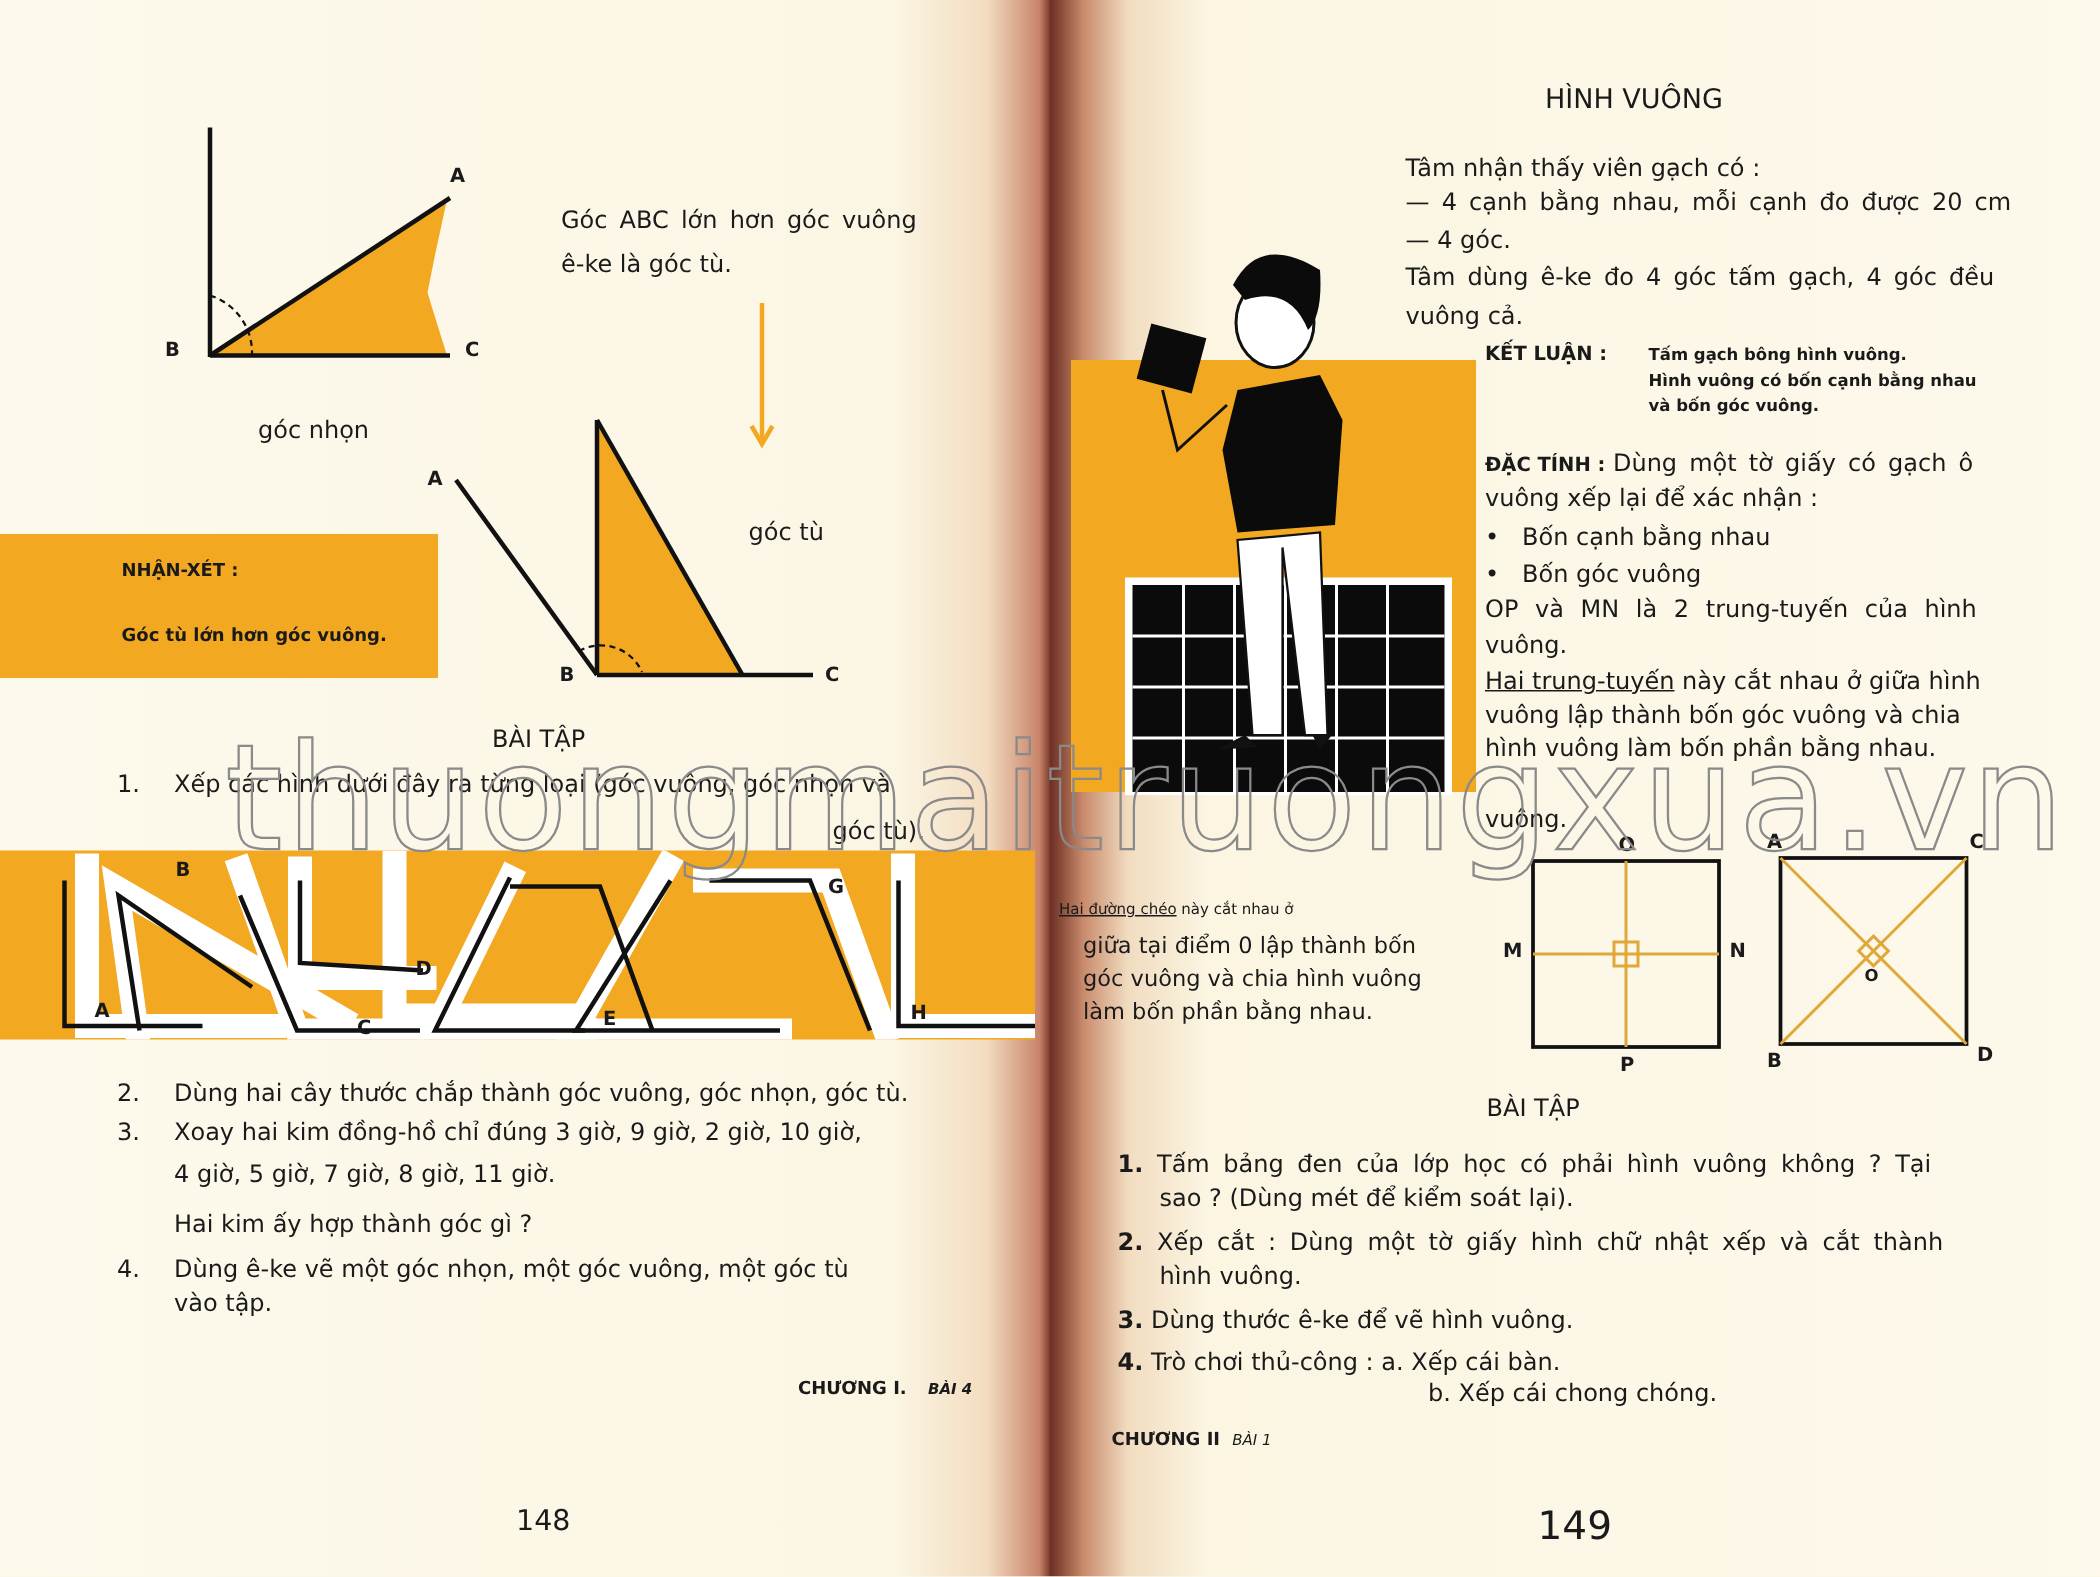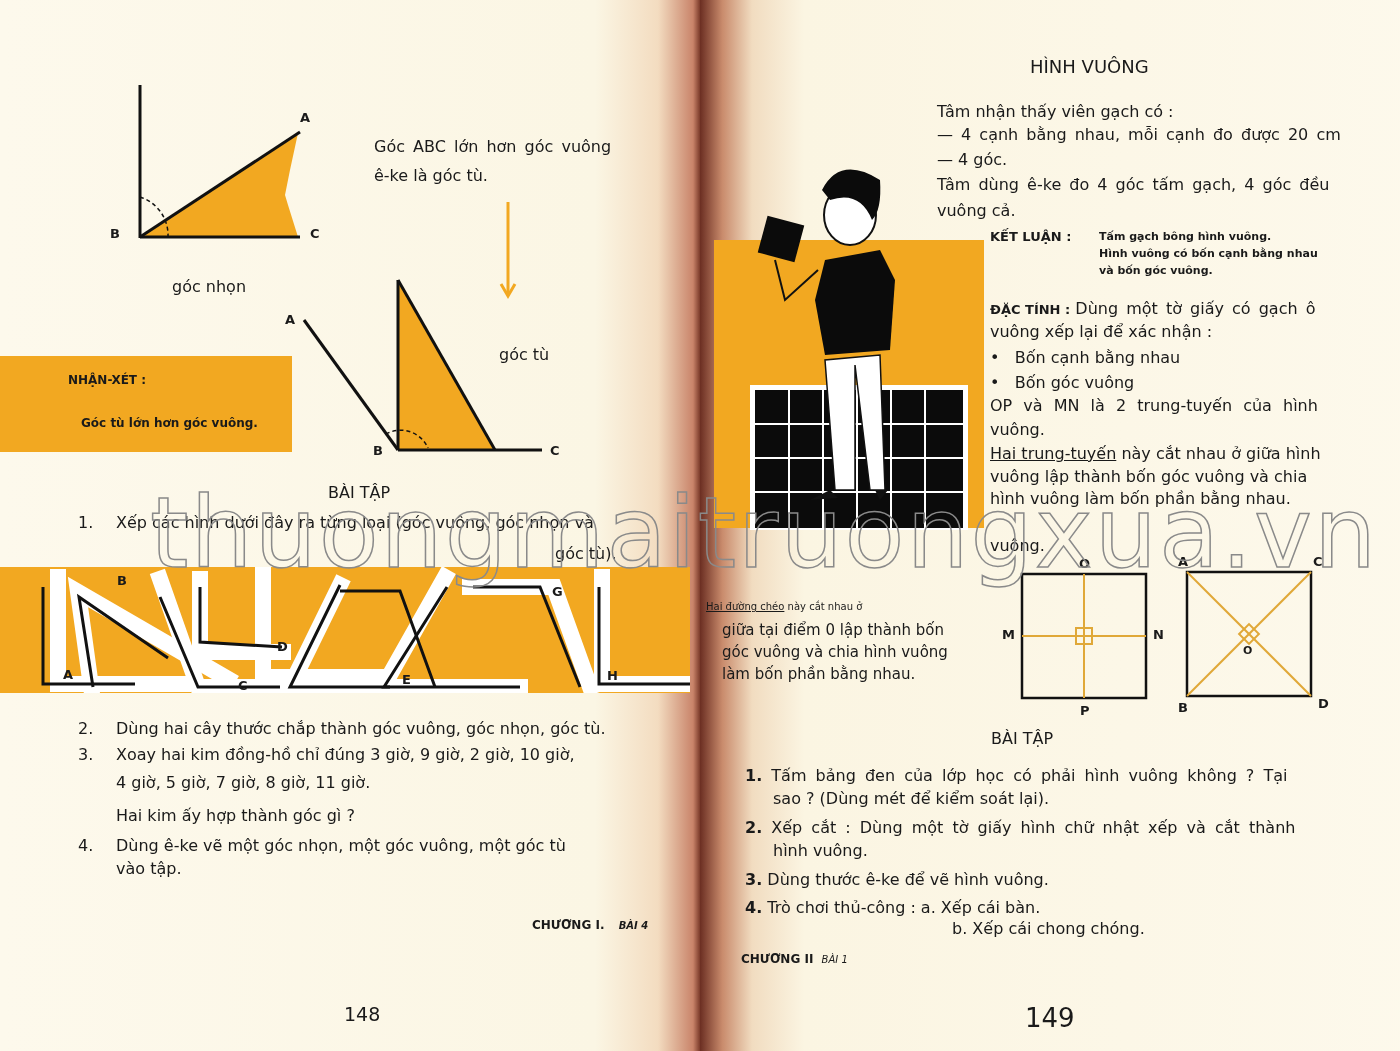--- a/index.html
+++ b/index.html
@@ -48,21 +48,21 @@
     <line x1="14" y1="50" x2="108" y2="180" stroke="#111" stroke-width="3"></line>
     <line x1="108" y1="180" x2="252" y2="180" stroke="#111" stroke-width="3"></line>
     <path d="M96,164 A30,30 0 0 1 138,178" fill="none" stroke="#111" stroke-width="1.5" stroke-dasharray="4,3"></path>
   </svg>
   <div class="lbl" style="left:285px;top:312px">A</div>
   <div class="lbl" style="left:373px;top:443px">B</div>
   <div class="lbl" style="left:550px;top:443px">C</div>
   <div class="abs t" style="left:499px;top:344px">góc tù</div>
 
   <div class="abs orange" style="left:0;top:356px;width:292px;height:96px">
-    <div class="abs small-b" style="left:68px;top:16px">NHẬN-XÉT :</div>
+    <div class="abs small-b" style="left:81px;top:16px">NHẬN-XÉT :</div>
     <div class="abs small-b" style="left:81px;top:59px">Góc tù lớn hơn góc vuông.</div>
   </div>
 
   <div class="abs t" style="left:328px;top:482px">BÀI TẬP</div>
   <div class="abs t" style="left:78px;top:512px">
     <span class="num">1.</span><span>Xếp các hình dưới đây ra từng loại (góc vuông, góc nhọn và</span>
   </div>
   <div class="abs t" style="left:555px;top:543px">góc tù).</div>
 
   <div class="abs orange" style="left:0;top:567px;width:690px;height:126px">

